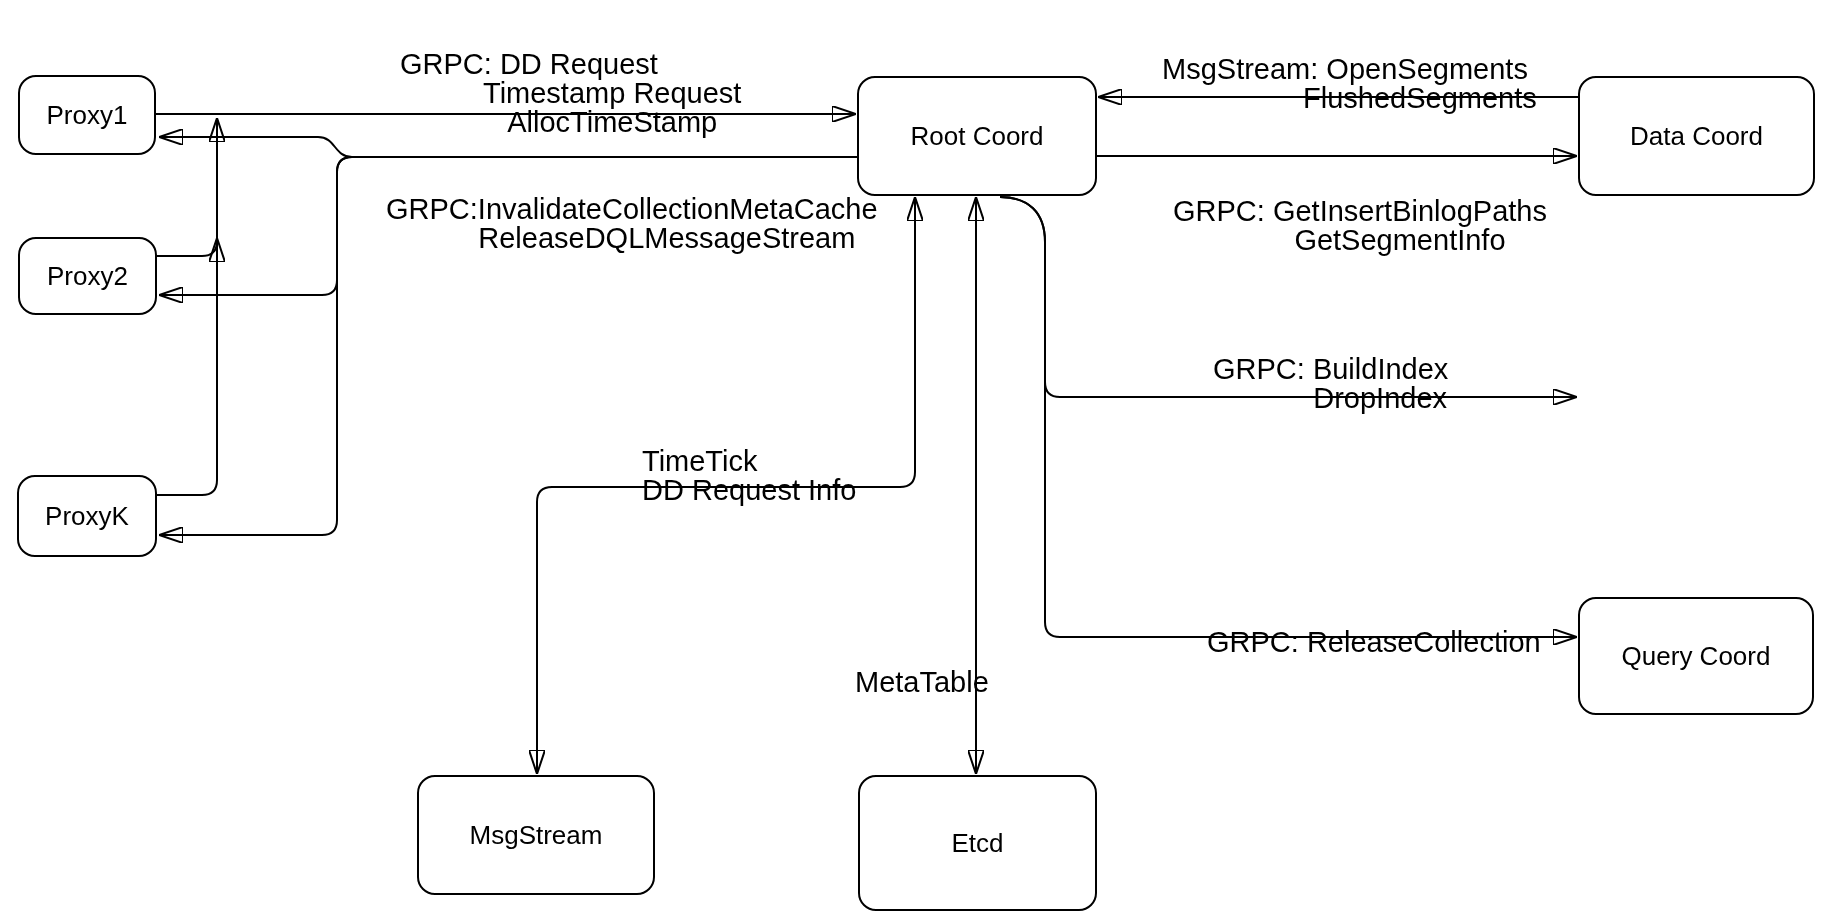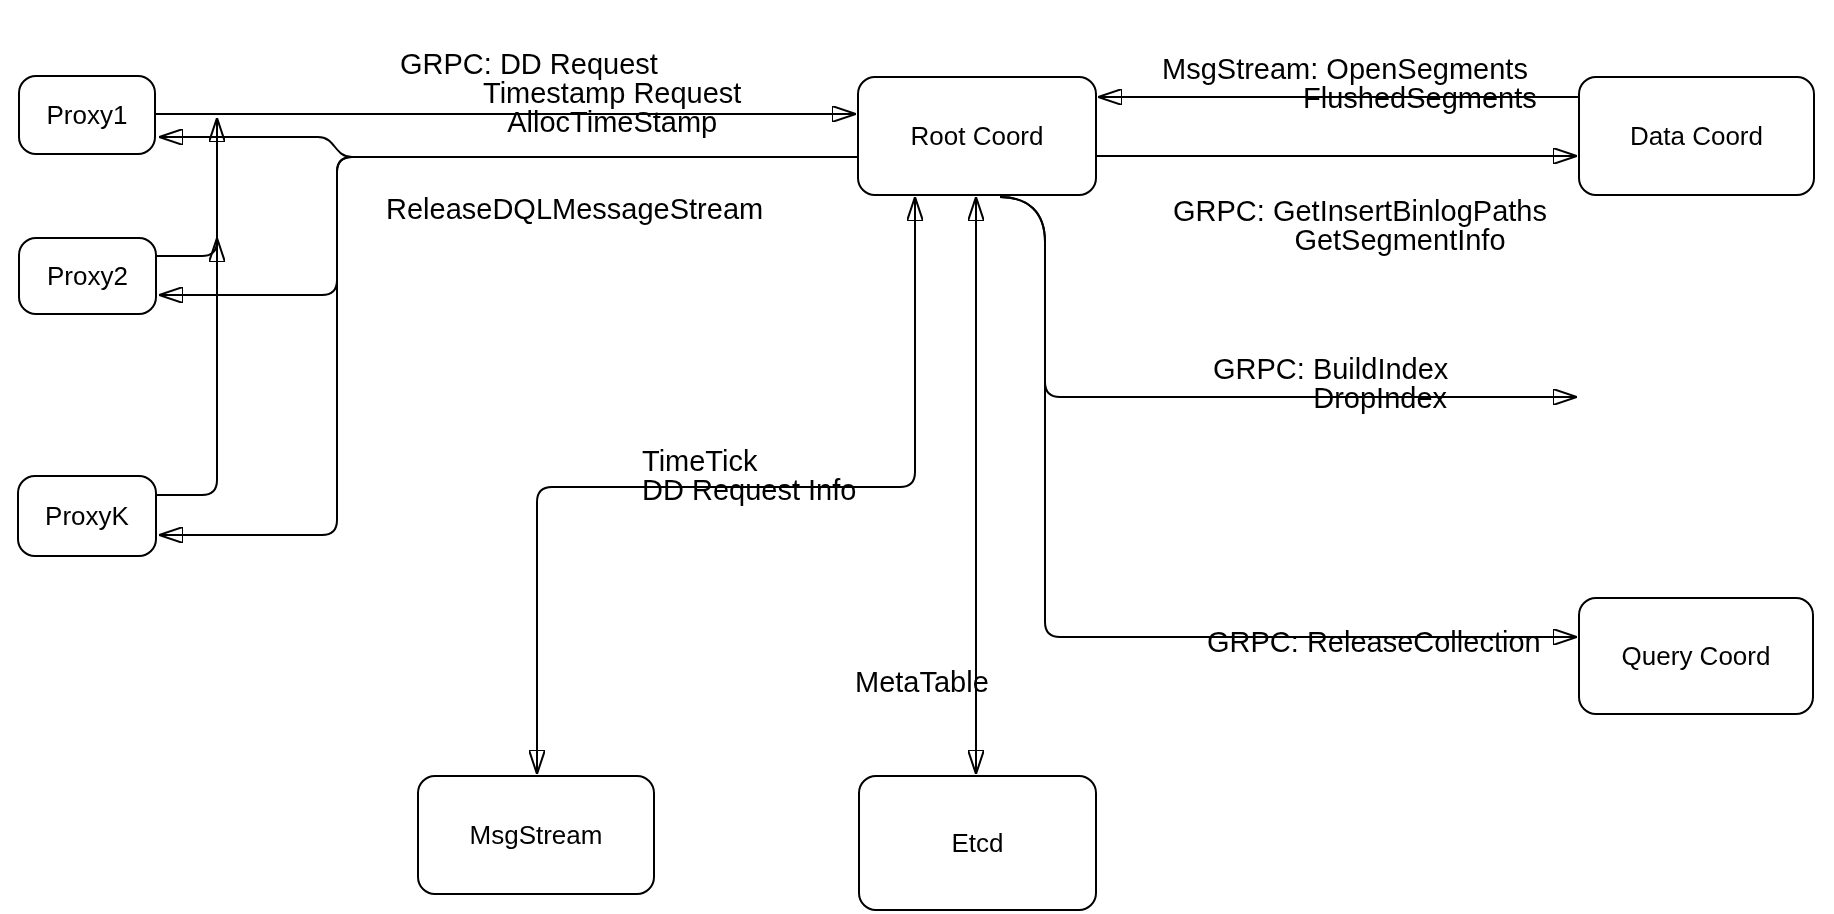--- a/index.html
+++ b/index.html
@@ -108,20 +108,21 @@
   <div class="node n-etcd">
     <span>Etcd</span>
   </div>
 
   <div class="elabel l-ddreq">
       <div>GRPC: DD Request</div>
       <div>Timestamp Request</div>
       <div>AllocTimeStamp</div>
     </div>
   <div class="elabel l-invalid">
+      <div>GRPC:InvalidateCollectionMetaCache</div>
       <div>ReleaseDQLMessageStream</div>
     </div>
   <div class="elabel l-openseg">
       <div>MsgStream: OpenSegments</div>
       <div>FlushedSegments</div>
     </div>
   <div class="elabel l-getins">
       <div>GRPC: GetInsertBinlogPaths</div>
       <div>GetSegmentInfo</div>
     </div>

